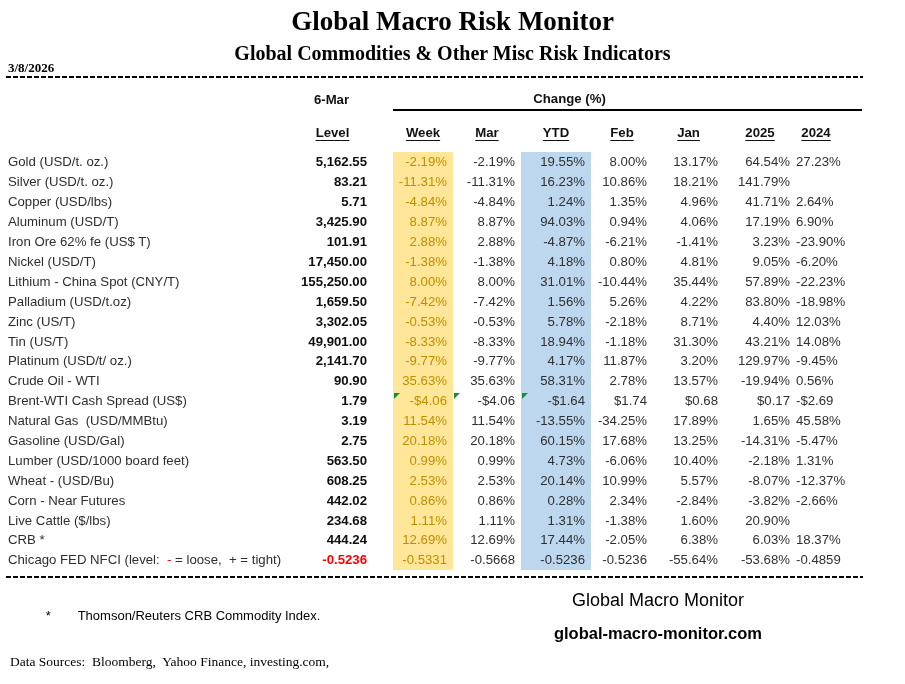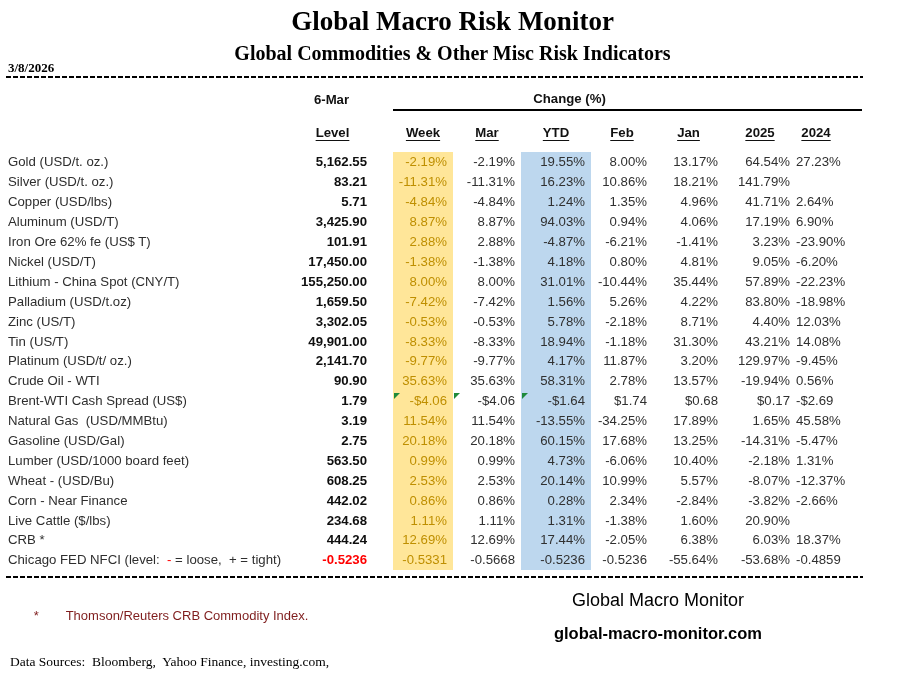--- a/index.html
+++ b/index.html
@@ -34,21 +34,21 @@
   td.name { text-align:left; padding:0 0 0 2px; color:#2e2e2e; }
   td.level { font-weight:700; color:#0f0f0f; }
   td.week { background:var(--week-bg,#FFE699); color:var(--week-text,#BF8F00); }
   td.ytd { background:var(--ytd-bg,#BDD7EE); }
   td.y2024 { padding-right:30px; }
   td.flagged::before { content:""; position:absolute; top:2px; left:1px; width:0; height:0;
     border-top:6px solid var(--flag,#1F8A3B); border-right:6px solid transparent; }
   
   .bottom-rule { margin-top:6px; }
   .footer { position:relative; margin:12px 6px 0 8px; height:92px; font-size:13px; }
-  .note { position:absolute; left:4px; color:#7f1d1d; white-space:pre; }
+  .note { position:absolute; left:16px; color:#000000; white-space:pre; }
   .note-1 { top:3px; } .note-2 { top:37px; }
   .note .marker { display:inline-block; }
   .note-1 .marker { width:32px; } .note-2 .marker { width:22px; }
   .sources { position:absolute; left:2px; top:64px; font-family:"Liberation Serif", serif; font-size:13.5px; color:#000; white-space:pre; }
   .brand { position:absolute; left:530px; top:0; width:240px; text-align:center; color:#000; }
   .brand-name { font-weight:400; font-size:18px; }
   .brand-site { font-weight:700; font-size:16.5px; margin-top:13px; }
 </style>
 </head>
 <body>
@@ -298,21 +298,21 @@
           <td class="sp"></td>
           <td class="week">2.53%</td>
           <td class="mar">2.53%</td>
           <td class="ytd">20.14%</td>
           <td class="feb">10.99%</td>
           <td class="jan">5.57%</td>
           <td class="y2025">-8.07%</td>
           <td class="y2024">-12.37%</td>
         </tr>
         <tr>
-          <td class="name">Corn - Near Finance</td>
+          <td class="name">Corn - Near Futures</td>
           <td class="level">442.02</td>
           <td class="sp"></td>
           <td class="week">0.86%</td>
           <td class="mar">0.86%</td>
           <td class="ytd">0.28%</td>
           <td class="feb">2.34%</td>
           <td class="jan">-2.84%</td>
           <td class="y2025">-3.82%</td>
           <td class="y2024">-2.66%</td>
         </tr>

